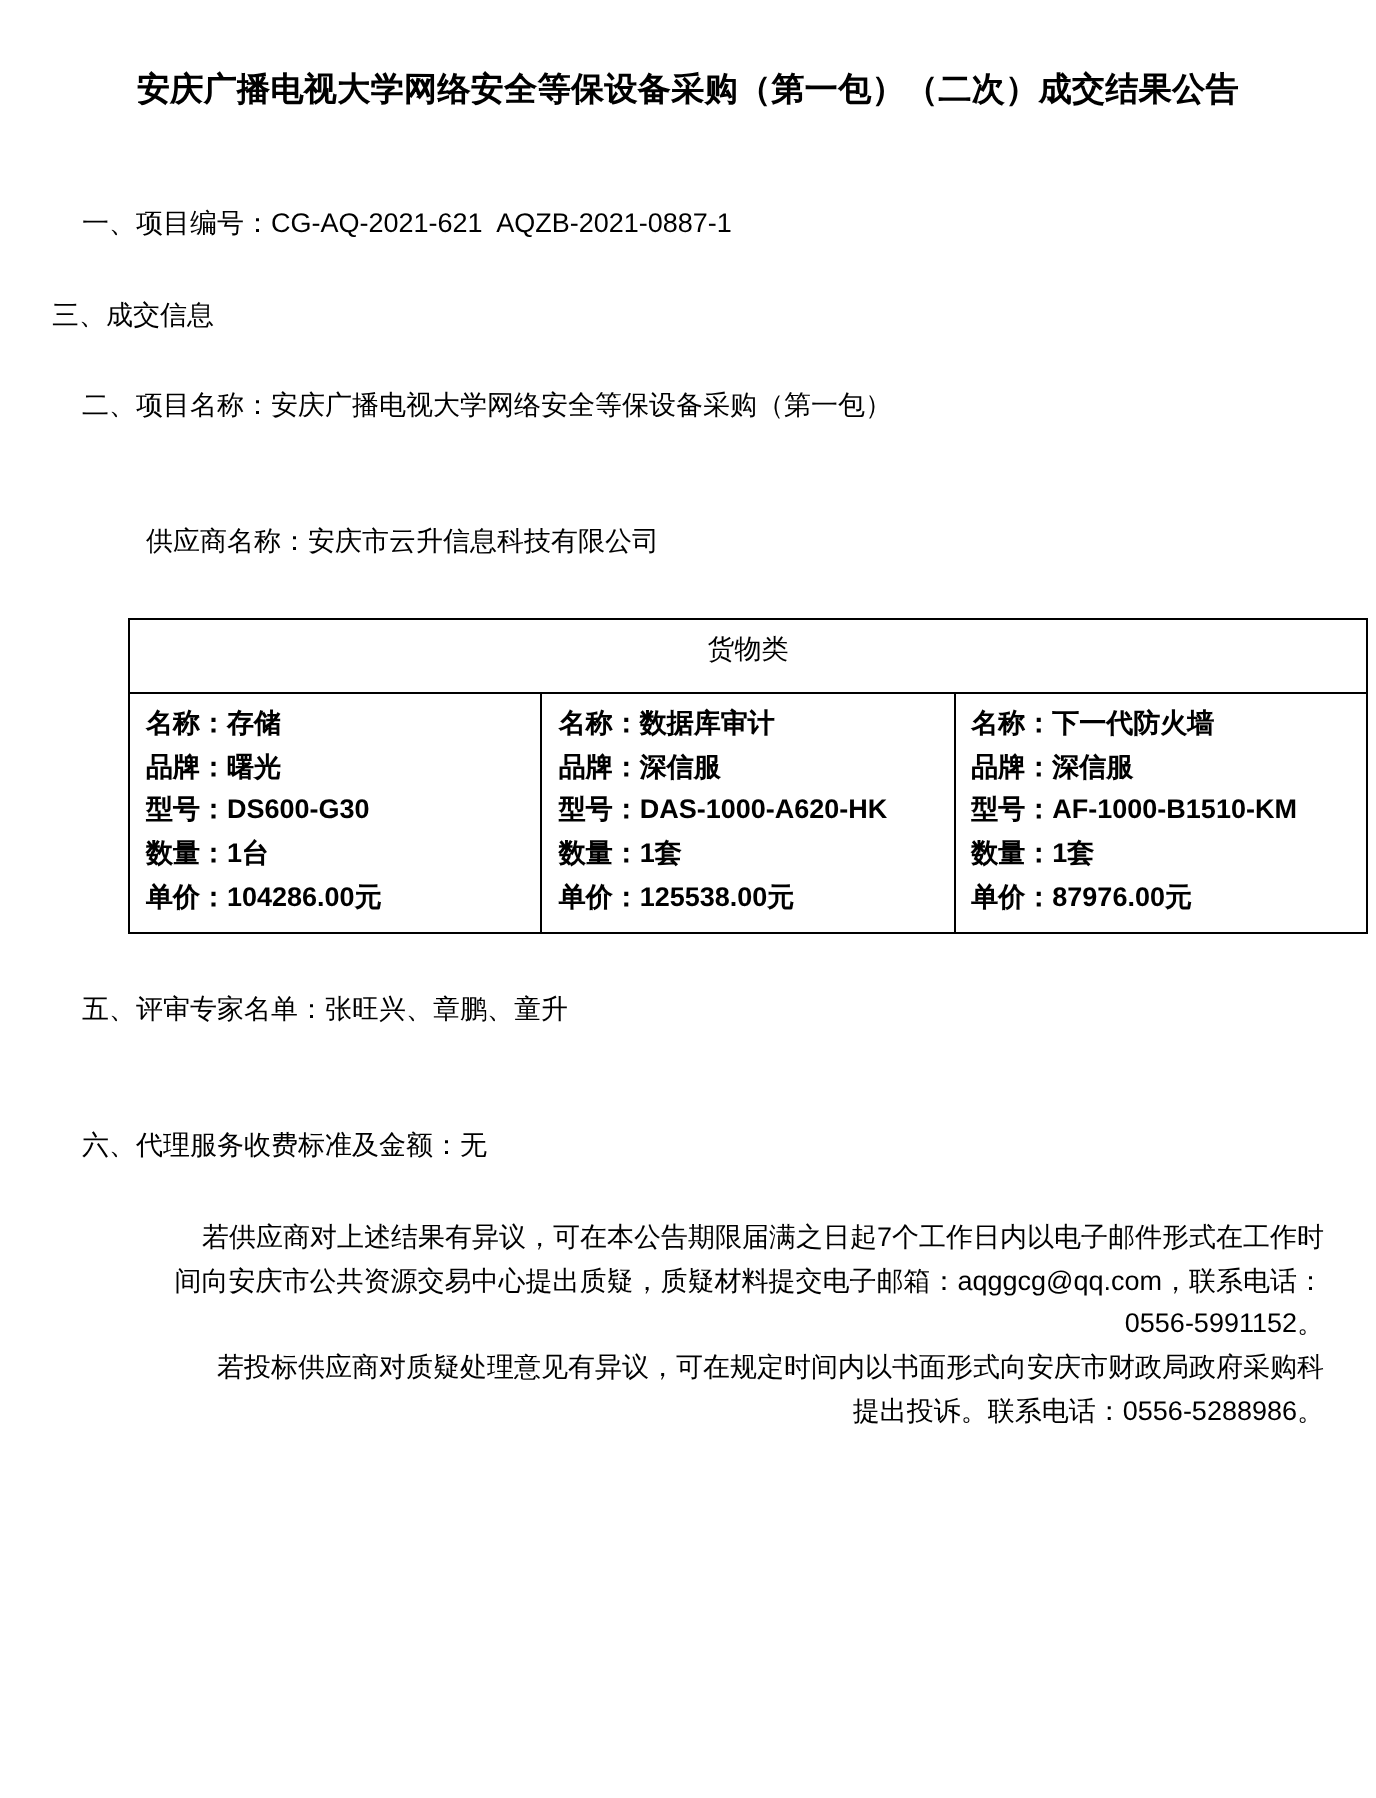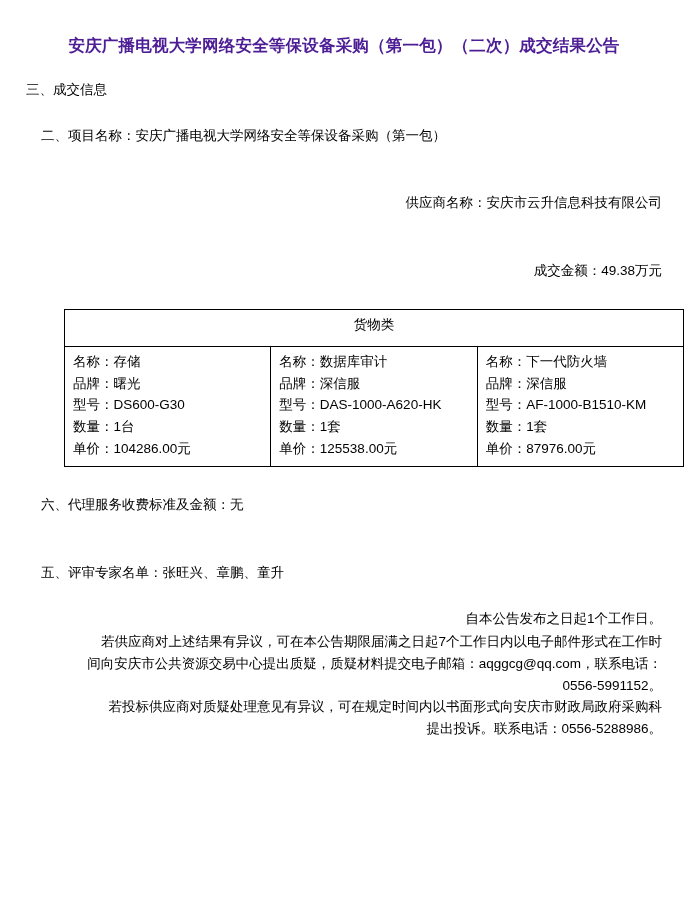--- a/index.html
+++ b/index.html
@@ -20,29 +20,29 @@
     padding: 34px 26px 10px 26px;
     background: #ffffff;
   }
   .doc-title {
     text-align: center;
     font-size: 16.5px;
     font-weight: bold;
     letter-spacing: 0.2px;
     margin: 0 0 22px 0;
     line-height: 1.4;
-    color: #4c1d95;
+    color: #000000;
   }
   .sec {
     font-size: 13.5px;
     line-height: 1.65;
     margin: 0 0 1px 0;
     white-space: pre-wrap;
   }
-  .indent1 { padding-left: 32px; text-align: right; }
+  .indent1 { padding-left: 32px; }
   .para-block {
     font-size: 13.5px;
     line-height: 1.62;
     margin: 0;
     padding-left: 46px;
   }
   .para-block p {
     margin: 0;
     text-indent: 26px;
     text-align: right;
@@ -62,41 +62,41 @@
     border: 1px solid #000000;
     padding: 4px 8px 6px 8px;
     vertical-align: top;
     line-height: 1.62;
   }
   td.goods-head {
     text-align: center;
     padding: 3px 0 4px 0;
     height: 26px;
   }
-  .cell-line { white-space: pre; }
+  .cell-line { white-space: pre; font-weight: bold; }
   .nowrap { white-space: pre; }
 </style>
 </head>
 <body>
 
 <div class="page">
 
   <div class="doc-title">安庆广播电视大学网络安全等保设备采购（第一包）（二次）成交结果公告</div>
 
+  <div class="sec">
+    <span>一、项目编号：</span><span class="nowrap">CG-AQ-2021-621  AQZB-2021-0887-1</span>
+  </div>
 
   <div class="sec">三、成交信息</div>
 
   <div class="sec">
     <span>二、项目名称：</span><span>安庆广播电视大学网络安全等保设备采购（第一包）</span>
   </div>
   <div class="sec indent1">
     <span>供应商名称：</span><span>安庆市云升信息科技有限公司</span>
-  </div>
-  <div class="sec indent1">
-    <span>成交金额：</span><span>49.38万元</span>
   </div>
 
 
   <div class="tbl-wrap">
     <table class="goods">
       <tbody>
           <tr>
         <td class="goods-head" colspan="3">货物类</td>
       </tr>
       <tr>
@@ -120,28 +120,27 @@
           <div class="cell-line"><span>型号：</span><span>AF-1000-B1510-KM</span></div>
           <div class="cell-line"><span>数量：</span><span>1套</span></div>
           <div class="cell-line"><span>单价：</span><span>87976.00元</span></div>
         </td>
       </tr>
     </tbody>
       </table>
   </div>
 
   <div class="sec">
+    <span>五、评审专家名单：</span><span>张旺兴、章鹏、童升</span>
+  </div>
+
+  <div class="sec">
     <span>六、代理服务收费标准及金额：</span><span>无</span>
   </div>
 
-  <div class="sec">
-    <span>五、评审专家名单：</span><span>张旺兴、章鹏、童升</span>
-  </div>
-
-  <div class="sec indent1">自本公告发布之日起1个工作日。</div>
 
   <div class="para-block">
     <p>若供应商对上述结果有异议，可在本公告期限届满之日起7个工作日内以电子邮件形式在工作时间向安庆市公共资源交易中心提出质疑，质疑材料提交电子邮箱：aqggcg@qq.com，联系电话：0556-5991152。</p>
     <p>若投标供应商对质疑处理意见有异议，可在规定时间内以书面形式向安庆市财政局政府采购科提出投诉。联系电话：0556-5288986。</p>
   </div>
 
 
 </div>
 
 </body></html>

